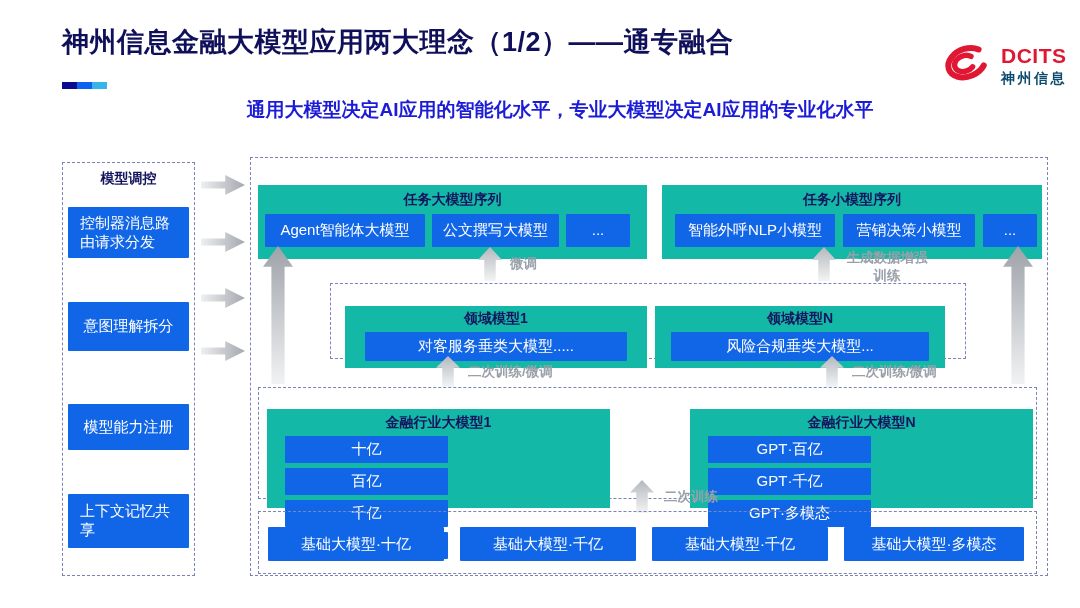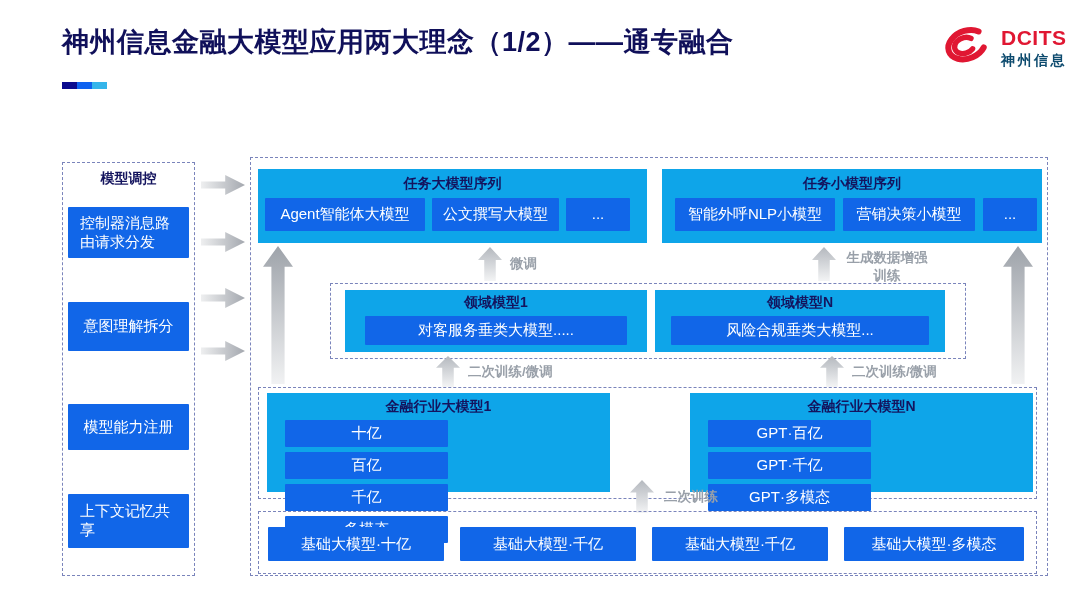--- a/index.html
+++ b/index.html
@@ -7,32 +7,32 @@
   .page { position:relative; width:1080px; height:608px; background:#ffffff;
           font-family:"Liberation Sans", sans-serif; overflow:hidden; }
 
   
   .title { position:absolute; left:62px; top:24px; font-size:27px; font-weight:bold;
            color:#10105a; letter-spacing:0.5px; white-space:nowrap; }
   .accent-bar { position:absolute; left:62px; top:82px; display:flex; height:7px; }
   .accent-bar span { display:block; width:15px; height:7px; }
   .subtitle { position:absolute; left:60px; top:97px; width:1000px; text-align:center;
               font-size:19px; font-weight:bold; color:#1c1cd6; }
-  .logo { position:absolute; left:933px; top:22px; display:flex; align-items:flex-start; }
+  .logo { position:absolute; left:933px; top:40px; display:flex; align-items:flex-start; }
   .logo svg { width:64px; height:48px; }
   .logo-text { margin-left:4px; padding-top:4px; }
   .logo-brand { font-size:21px; font-weight:800; color:#e01732; letter-spacing:0.5px; }
   .logo-cn { font-size:14px; font-weight:bold; color:#0c4a6e; letter-spacing:2.5px; margin-top:2px; }
 
   
   .dashed { position:absolute; border:1.5px dashed #7a84bb; }
   .blue-box { background:#1166e8; color:#ffffff; display:flex; align-items:center;
               justify-content:center; text-align:left; font-size:15px; line-height:1.25;
               border-radius:1px; }
-  .group { position:absolute; background:#0ea5e9; }
+  .group { position:absolute; background:#14b8a6;margin-top:16px; }
   .group-header { text-align:center; font-weight:bold; color:#14145e; font-size:14px; padding-top:6px; }
   .row { display:flex; }
   .gray-label { position:absolute; color:#99a0a9; font-weight:bold; font-size:13.5px; line-height:1.3; }
 
   
   .arrow-right { position:absolute; width:44px; height:20px;
     background:linear-gradient(to right,#eeeff0,#a4a8af);
     clip-path:polygon(0 32%,55% 32%,55% 0,100% 50%,55% 100%,55% 68%,0 68%); }
   .arrow-up-tall { position:absolute; width:30px; height:138px;
     background:linear-gradient(to top,#f1f2f3,#9ea3aa);
@@ -63,20 +63,21 @@
       <g transform="rotate(-22 50 40)" fill="none" stroke="#e01732" stroke-linecap="round">
         <path d="M 80 26 A 32 23 0 1 0 78 54" stroke-width="10"></path>
         <path d="M 64 32 A 17 13 0 1 0 60 49" stroke-width="9"></path>
       </g>
     </svg>
     <div class="logo-text">
       <div class="logo-brand">DCITS</div>
       <div class="logo-cn">神州信息</div>
     </div>
   </div>
+  <div class="subtitle">通用大模型决定AI应用的智能化水平，专业大模型决定AI应用的专业化水平</div>
 
   <div class="dashed" style="left:62px;top:162px;width:133px;height:414px">
     <div class="group-header" style="padding-top:7px">模型调控</div>
   </div>
   <div class="blue-box sidebar-item" style="top:207px;height:51px">控制器消息路由请求分发</div>
   <div class="blue-box sidebar-item" style="top:302px;height:49px">意图理解拆分</div>
   <div class="blue-box sidebar-item" style="top:404px;height:46px">模型能力注册</div>
   <div class="blue-box sidebar-item" style="top:494px;height:54px">上下文记忆共享</div>
 
   <div class="arrow-right" style="left:201px;top:175px"></div>

